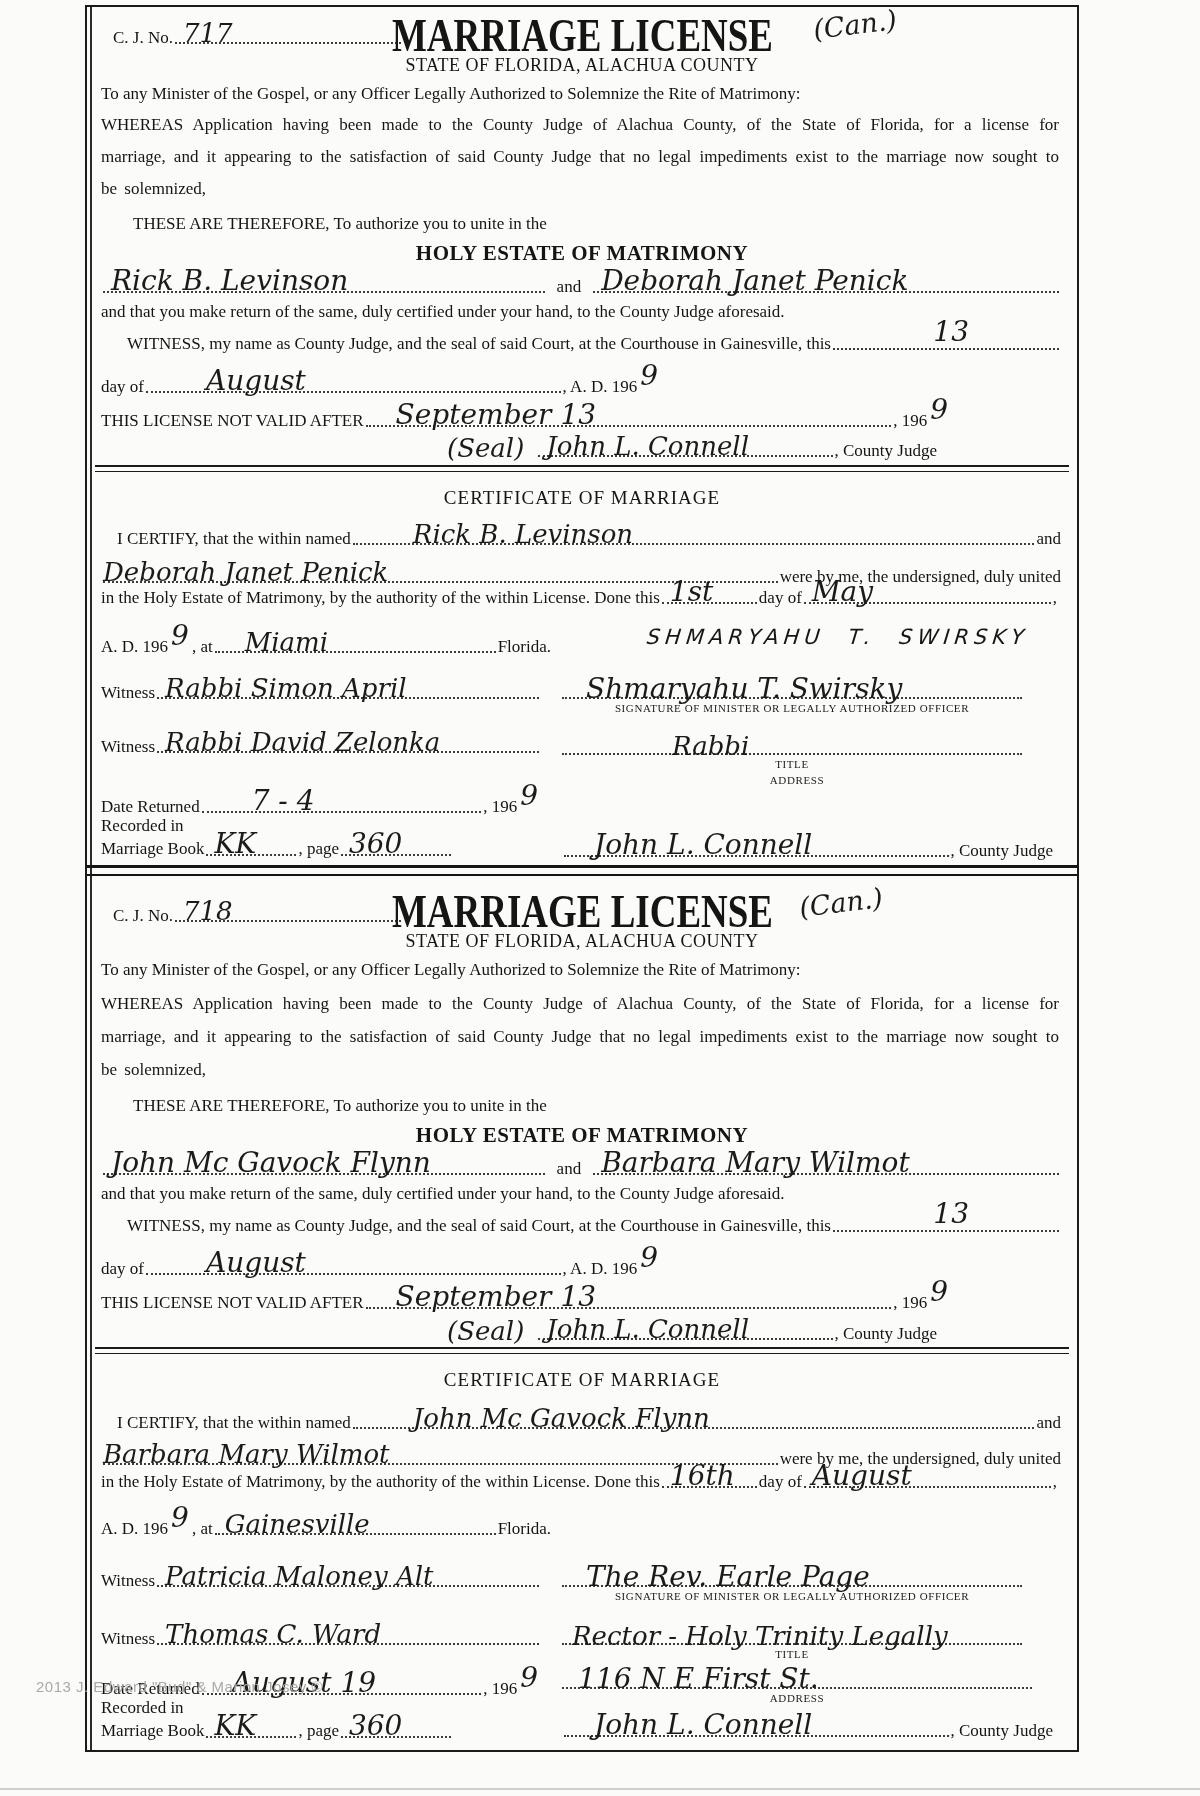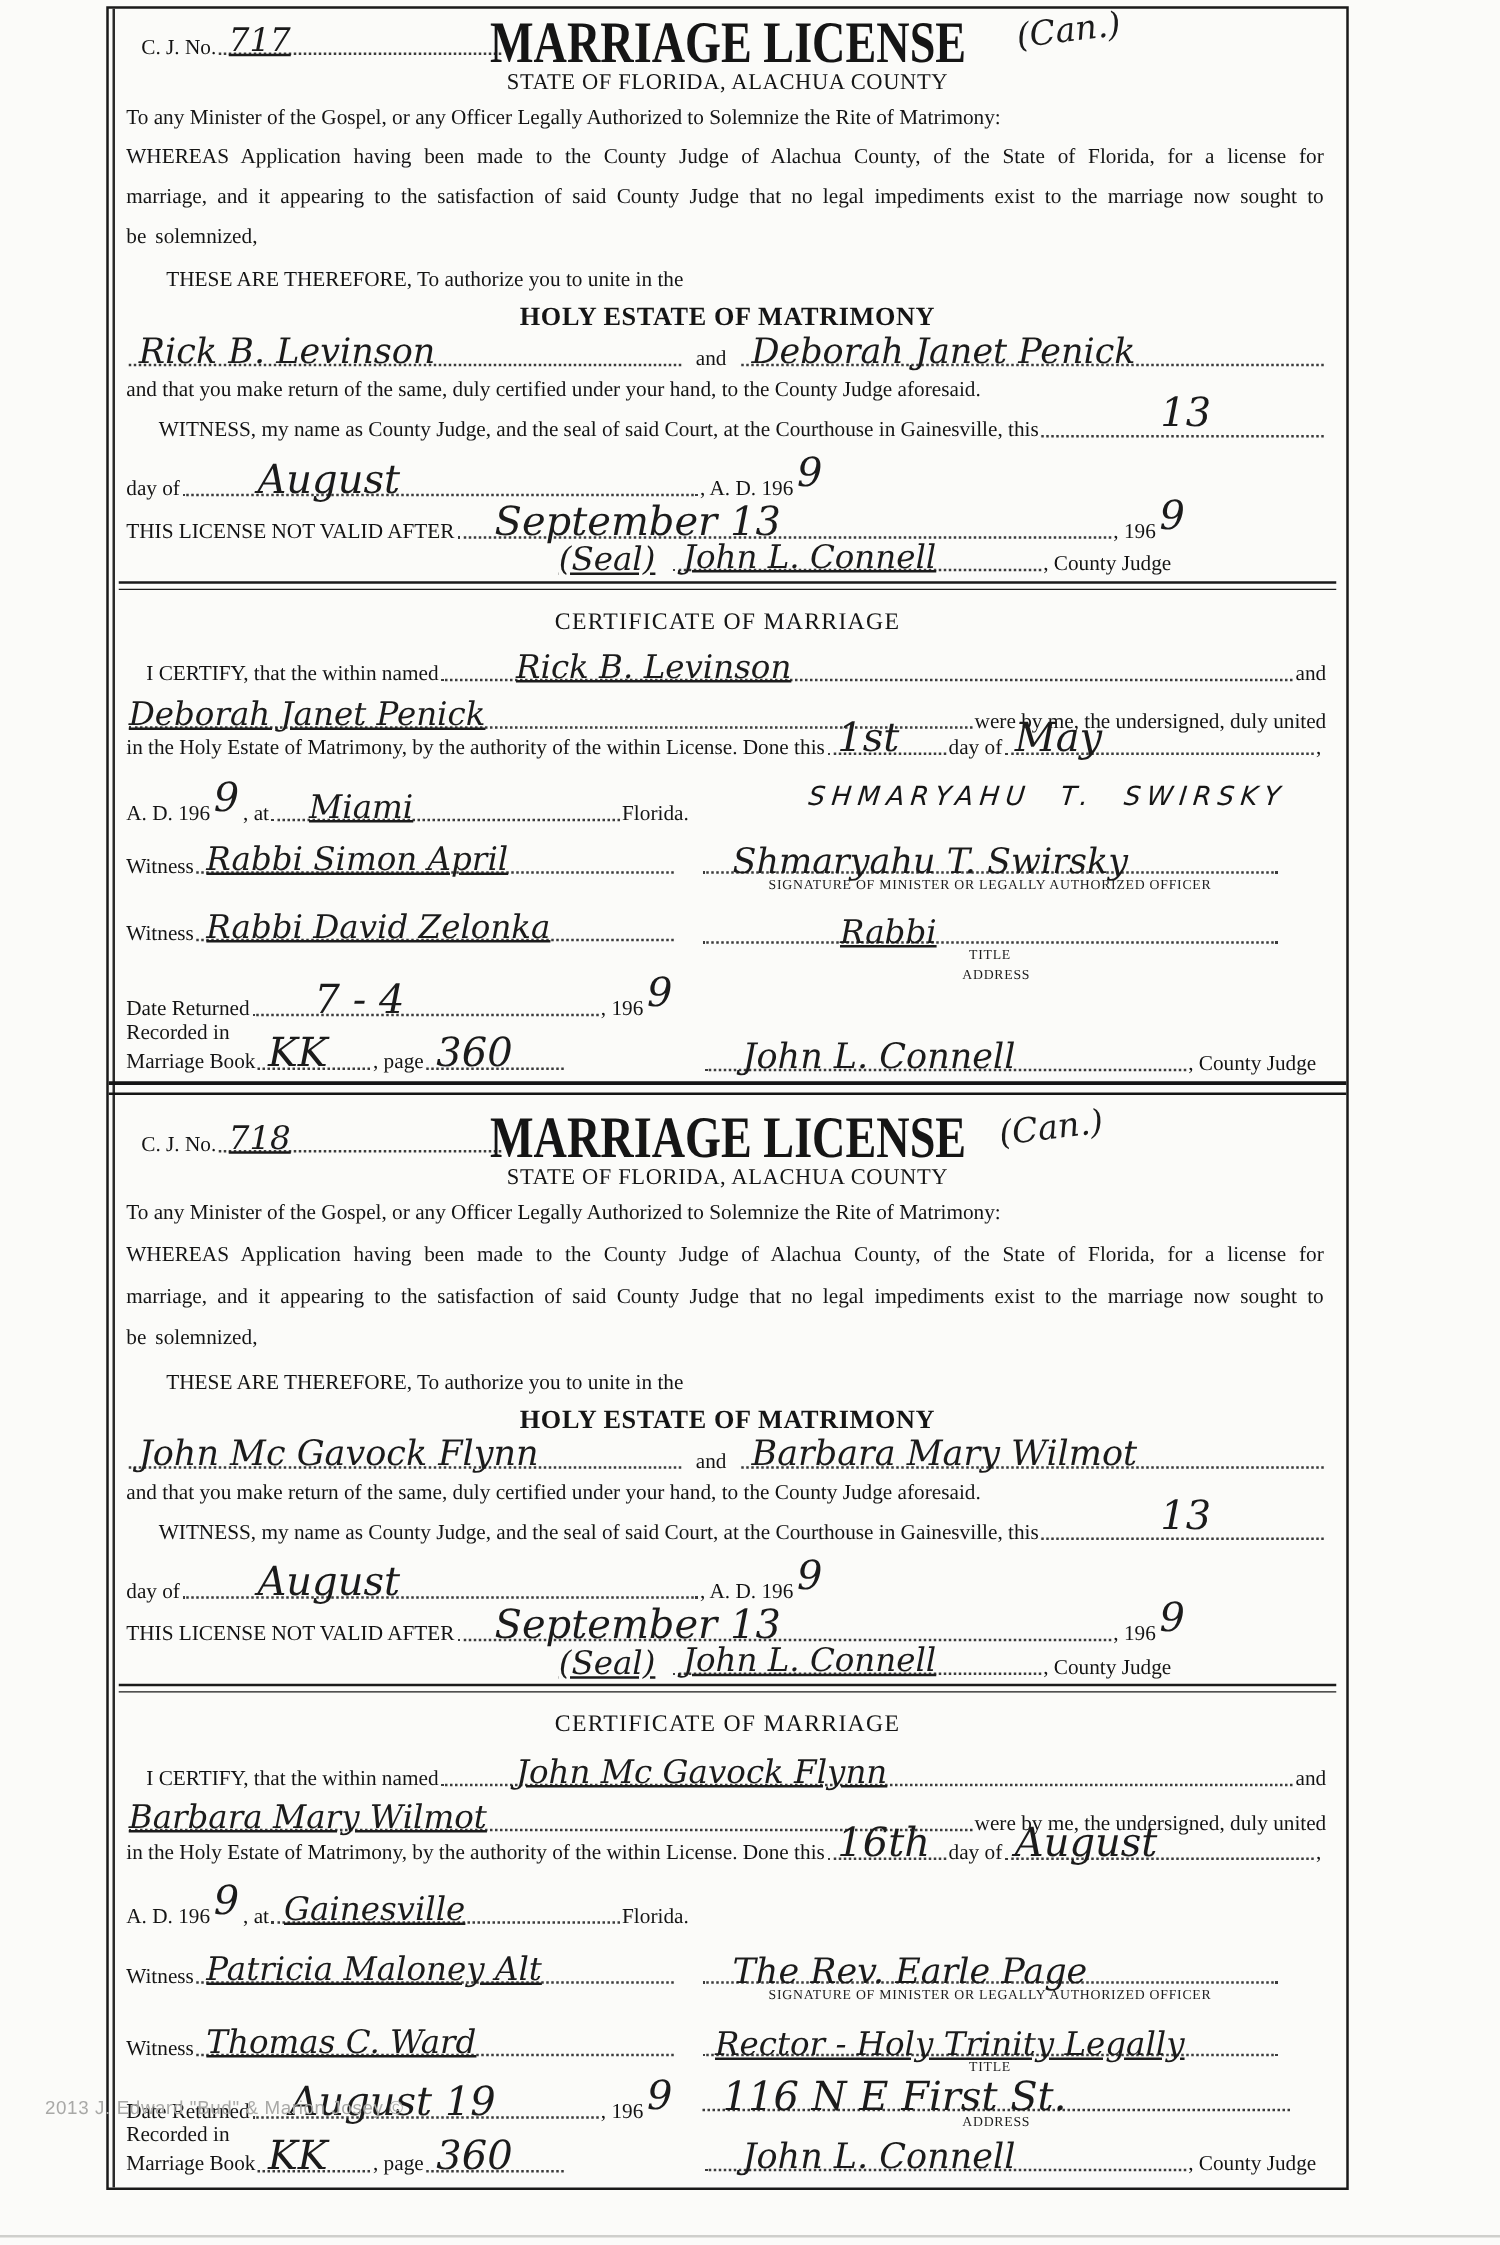--- a/index.html
+++ b/index.html
@@ -63,21 +63,21 @@
   .sep-thick{
     position:absolute;left:0;right:0;height:6px;
     border-top:3px solid #151515;border-bottom:2px solid #151515;
   }
   .watermark{
     position:absolute;left:36px;top:1678px;
     font-family:"Liberation Sans", sans-serif;font-size:15px;color:#a9a9a7;
     letter-spacing:0.5px;
   }
   .scanline{position:absolute;left:0;right:0;top:1788px;height:2px;background:#cfcfcc;}
-  .h28{font-size:28px;} .h26{font-size:26px;text-decoration:underline;} .h24{font-size:32px;}
+  .h28{font-size:28px;} .h26{font-size:26px;} .h24{font-size:28px;}
 </style>
 </head>
 <body>
 
 <div class="frame">
 
   <div class="doc" style="top:0;height:856px;">
 
     <div class="row" style="left:26px;top:20px;width:290px;">
       <span class="p">C. J. No.</span>

